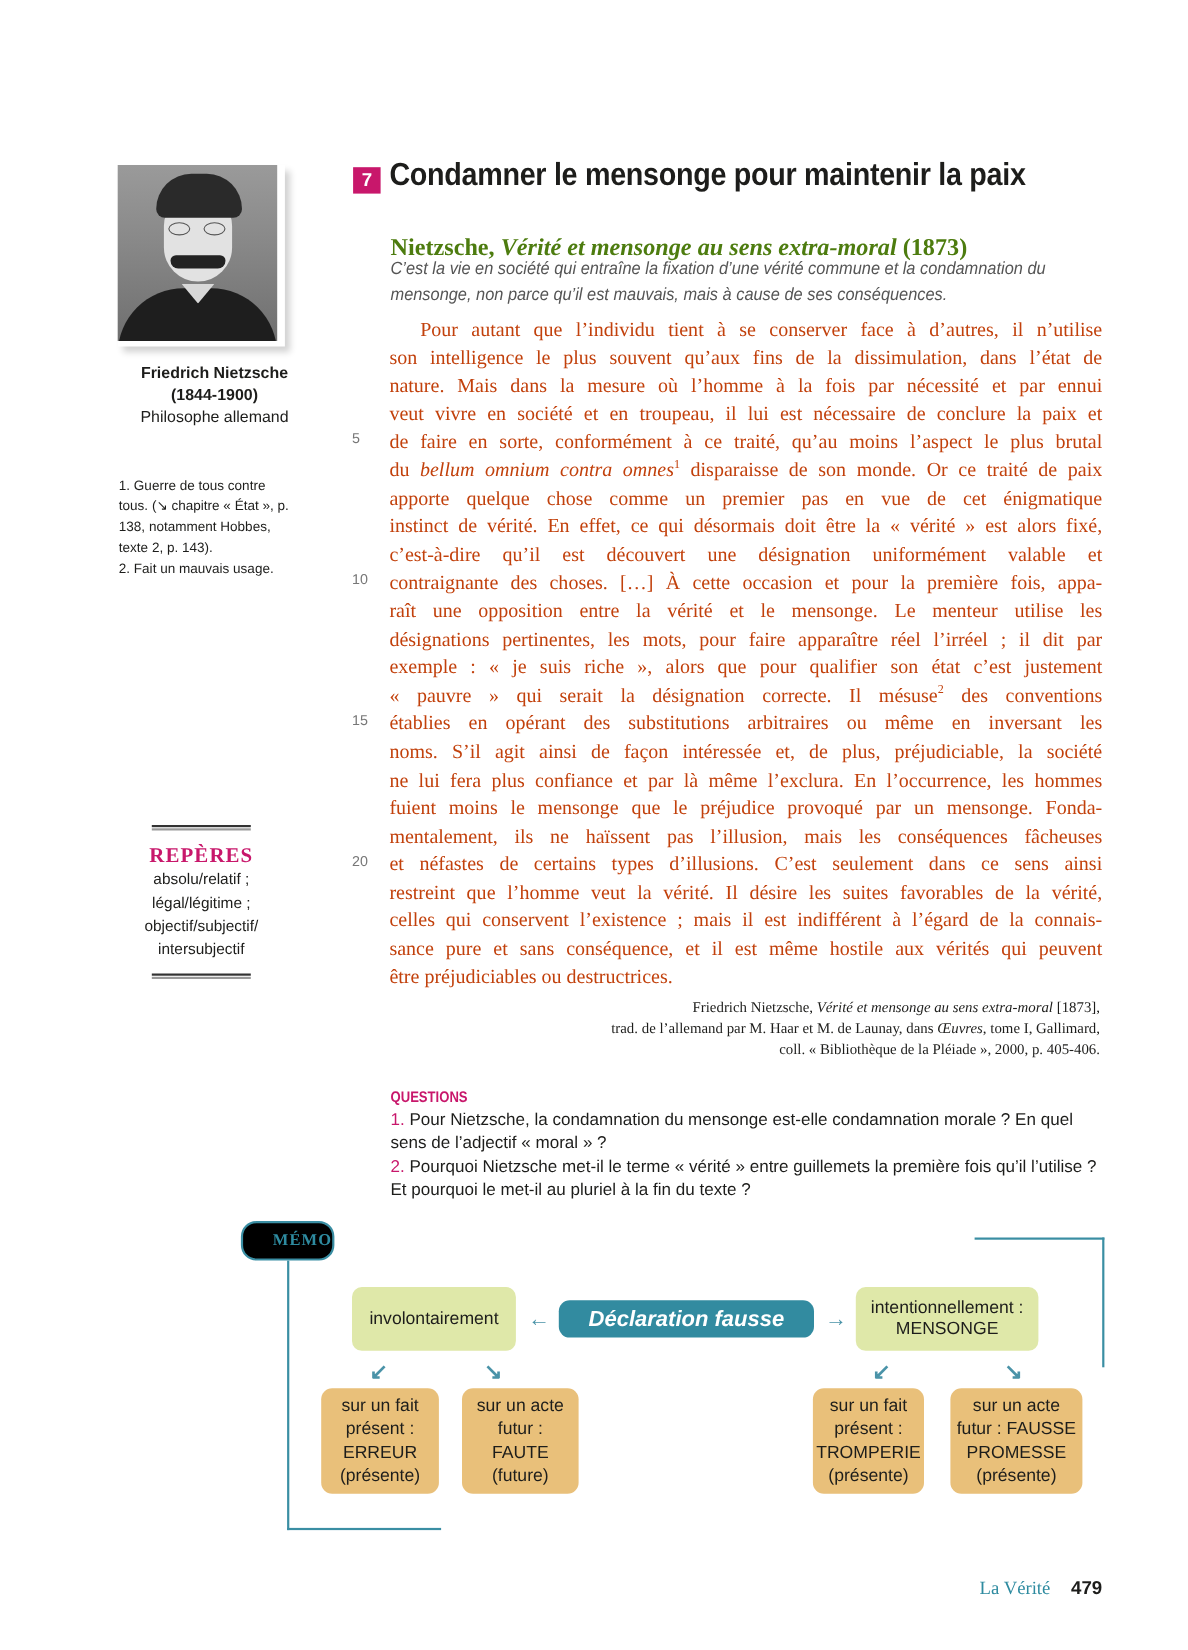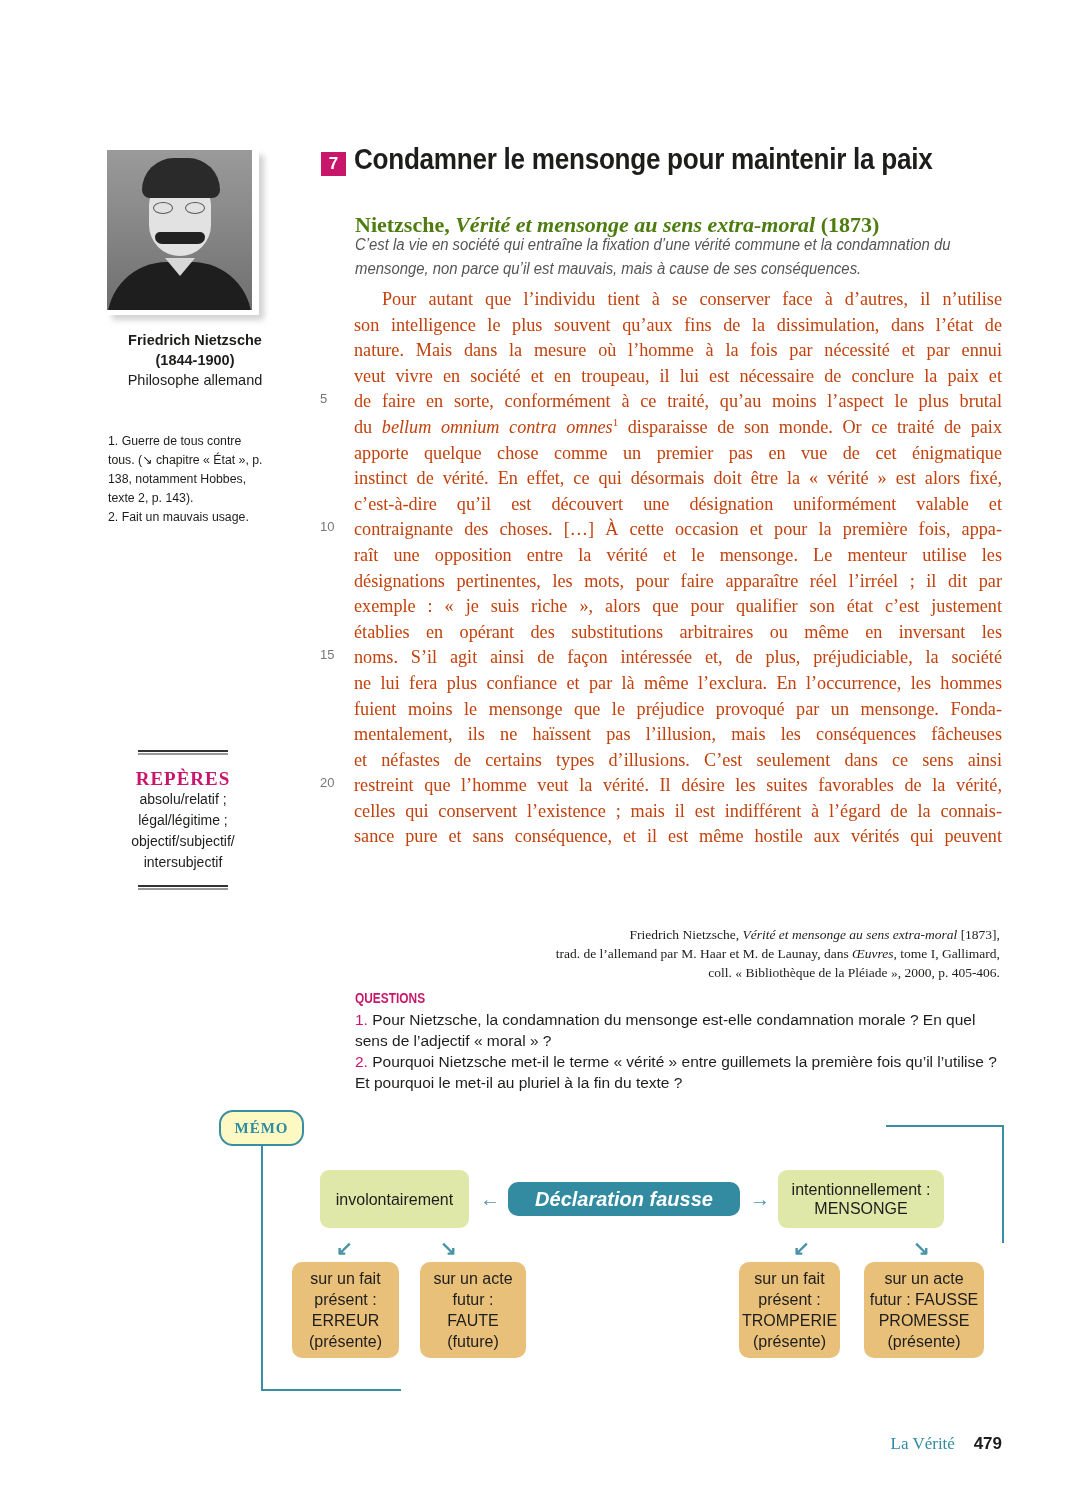--- a/index.html
+++ b/index.html
@@ -38,29 +38,29 @@
   .intro { position: absolute; left: 355px; top: 233px; width: 650px; font-family: "Liberation Sans", sans-serif; font-style: italic; font-size: 16px; line-height: 24px; color: #555; transform: scaleX(0.93); transform-origin: left; }
 
   
   .body-text { position: absolute; left: 354px; top: 287px; width: 648px; font-family: "Liberation Serif", serif; font-size: 18.2px; line-height: 25.6px; text-align: justify; color: #c2410c; }
   .body-text .line { display: block; text-align: justify; text-align-last: justify; white-space: nowrap; height: 25.6px; }
   .body-text .line.last { text-align-last: left; }
   .body-text .line.indent { padding-left: 28px; }
   .line-num { position: absolute; left: 320px; width: 22px; font-size: 13px; color: #777; text-align: left; font-family: "Liberation Sans", sans-serif; }
   .body-text sup { font-size: 11px; vertical-align: top; line-height: 14px; }
 
-  .citation { position: absolute; left: 400px; top: 906px; width: 600px; text-align: right; font-family: "Liberation Serif", serif; font-size: 13.5px; line-height: 19px; color: #1d1d1b; margin-top: 19px; }
+  .citation { position: absolute; left: 400px; top: 906px; width: 600px; text-align: right; font-family: "Liberation Serif", serif; font-size: 13.5px; line-height: 19px; color: #1d1d1b; }
 
   
   .questions { position: absolute; left: 355px; top: 987px; width: 650px; font-family: "Liberation Sans", sans-serif; font-size: 15.5px; line-height: 21px; }
   .questions .q-title { color: #c8176b; font-weight: bold; font-size: 14px; transform: scaleX(0.85); transform-origin: left; display: inline-block; }
   .questions .q-num { color: #c8176b; }
 
   
-  .memo-label { position: absolute; left: 219px; top: 1110px; width: 85px; height: 36px; border: 2px solid #3a8ea3; border-radius: 14px; font-family: "Liberation Serif", serif; font-weight: bold; color: #2e8ba0; font-size: 15px; text-align: center; line-height: 32px; letter-spacing: 1px; background: #fef9c3; }
+  .memo-label { position: absolute; left: 219px; top: 1110px; width: 85px; height: 36px; border: 2px solid #3a8ea3; border-radius: 14px; font-family: "Liberation Serif", serif; font-weight: bold; color: #2e8ba0; font-size: 15px; text-align: right; line-height: 32px; letter-spacing: 1px; background: #000000; }
   .memo-line-left { position: absolute; left: 261px; top: 1146px; width: 2px; height: 245px; background: #3a8ea3; }
   .memo-line-bottom { position: absolute; left: 261px; top: 1389px; width: 140px; height: 2px; background: #3a8ea3; }
   .memo-line-top { position: absolute; left: 886px; top: 1125px; width: 118px; height: 2px; background: #3a8ea3; }
   .memo-line-right { position: absolute; left: 1002px; top: 1125px; width: 2px; height: 118px; background: #3a8ea3; }
 
   .box-green { position: absolute; background: #dfe8a9; border-radius: 9px; text-align: center; font-size: 16px; color: #1d1d1b; display: flex; align-items: center; justify-content: center; flex-direction: column; line-height: 19px; }
   .box-teal { position: absolute; left: 508px; top: 1182px; width: 232px; height: 34px; background: #328ba0; border-radius: 10px; color: #fff; font-style: italic; font-weight: bold; font-size: 20px; text-align: center; line-height: 34px; }
   .box-orange { position: absolute; background: #e9c07a; border-radius: 10px; text-align: center; font-size: 16px; line-height: 21px; color: #1d1d1b; display: flex; flex-direction: column; align-items: center; justify-content: center; }
 
   .arrow { position: absolute; color: #4a93a8; font-weight: bold; font-size: 20px; line-height: 20px; }
@@ -123,29 +123,31 @@
   <span class="line">veut vivre en société et en troupeau, il lui est nécessaire de conclure la paix et</span>
   <span class="line">de faire en sorte, conformément à ce traité, qu’au moins l’aspect le plus brutal</span>
   <span class="line"><span>du </span><i>bellum omnium contra omnes</i><sup>1</sup><span> disparaisse de son monde. Or ce traité de paix</span></span>
   <span class="line">apporte quelque chose comme un premier pas en vue de cet énigmatique</span>
   <span class="line">instinct de vérité. En effet, ce qui désormais doit être la « vérité » est alors fixé,</span>
   <span class="line">c’est-à-dire qu’il est découvert une désignation uniformément valable et</span>
   <span class="line">contraignante des choses. […] À cette occasion et pour la première fois, appa-</span>
   <span class="line">raît une opposition entre la vérité et le mensonge. Le menteur utilise les</span>
   <span class="line">désignations pertinentes, les mots, pour faire apparaître réel l’irréel ; il dit par</span>
   <span class="line">exemple : « je suis riche », alors que pour qualifier son état c’est justement</span>
+  <span class="line"><span>« pauvre » qui serait la désignation correcte. Il mésuse</span><sup>2</sup><span> des conventions</span></span>
   <span class="line">établies en opérant des substitutions arbitraires ou même en inversant les</span>
   <span class="line">noms. S’il agit ainsi de façon intéressée et, de plus, préjudiciable, la société</span>
   <span class="line">ne lui fera plus confiance et par là même l’exclura. En l’occurrence, les hommes</span>
   <span class="line">fuient moins le mensonge que le préjudice provoqué par un mensonge. Fonda-</span>
   <span class="line">mentalement, ils ne haïssent pas l’illusion, mais les conséquences fâcheuses</span>
   <span class="line">et néfastes de certains types d’illusions. C’est seulement dans ce sens ainsi</span>
   <span class="line">restreint que l’homme veut la vérité. Il désire les suites favorables de la vérité,</span>
   <span class="line">celles qui conservent l’existence ; mais il est indifférent à l’égard de la connais-</span>
   <span class="line">sance pure et sans conséquence, et il est même hostile aux vérités qui peuvent</span>
+  <span class="line last">être préjudiciables ou destructrices.</span>
 </div>
 
 <div class="citation">
   <div><span>Friedrich Nietzsche, </span><i>Vérité et mensonge au sens extra-moral</i><span> [1873],</span></div>
   <div><span>trad. de l’allemand par M. Haar et M. de Launay, dans </span><i>Œuvres</i><span>, tome I, Gallimard,</span></div>
   <div>coll. « Bibliothèque de la Pléiade », 2000, p. 405-406.</div>
 </div>
 
 <div class="questions">
   <div class="q-title">QUESTIONS</div>

